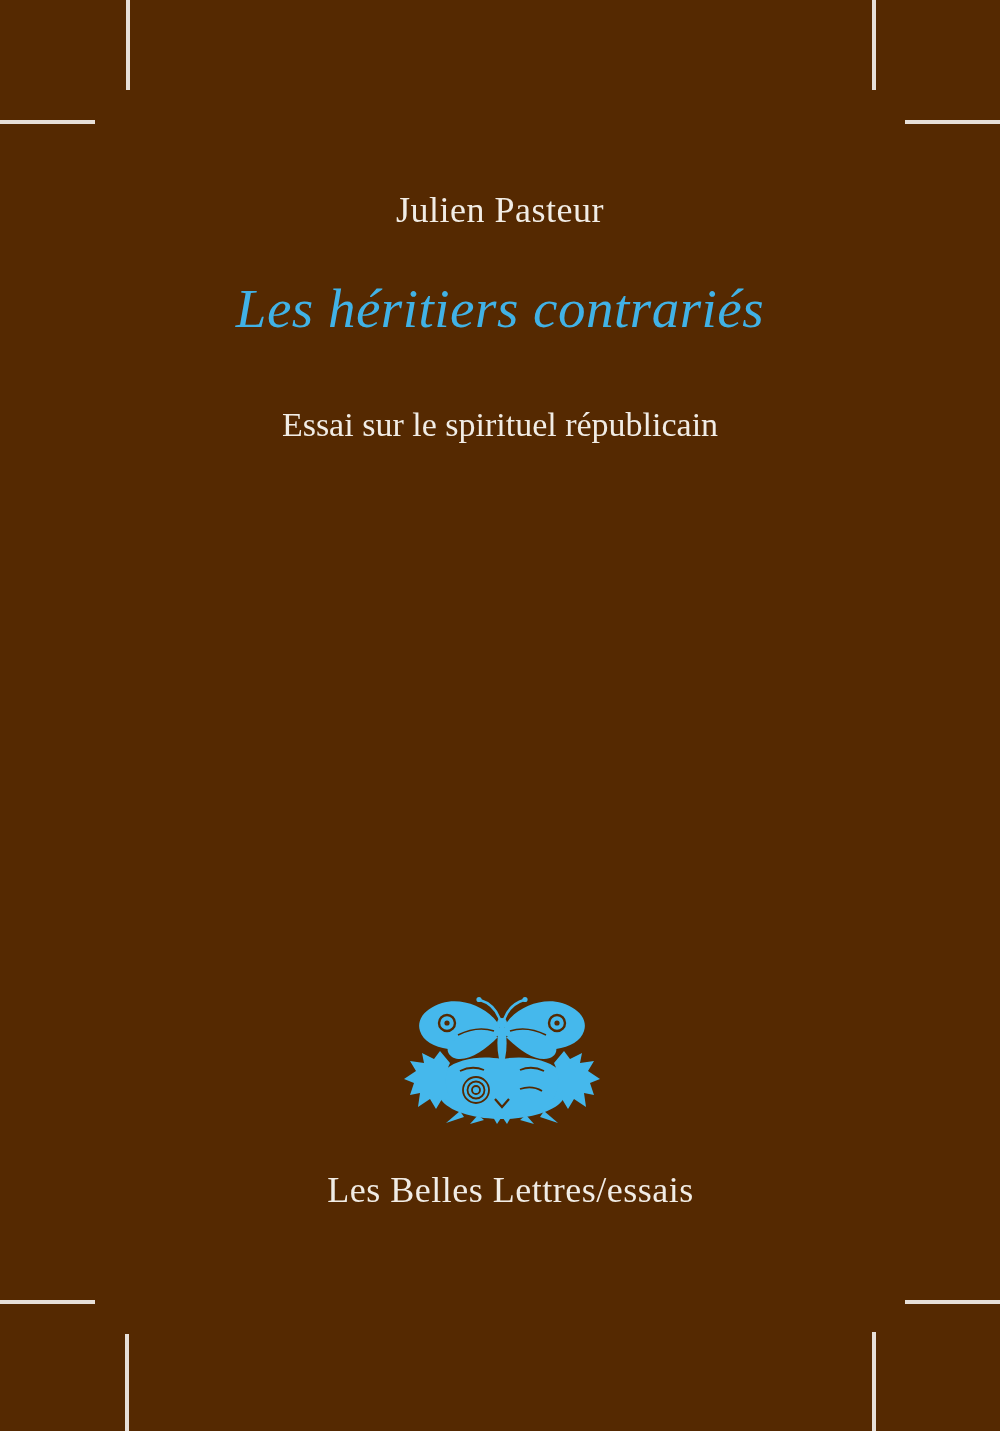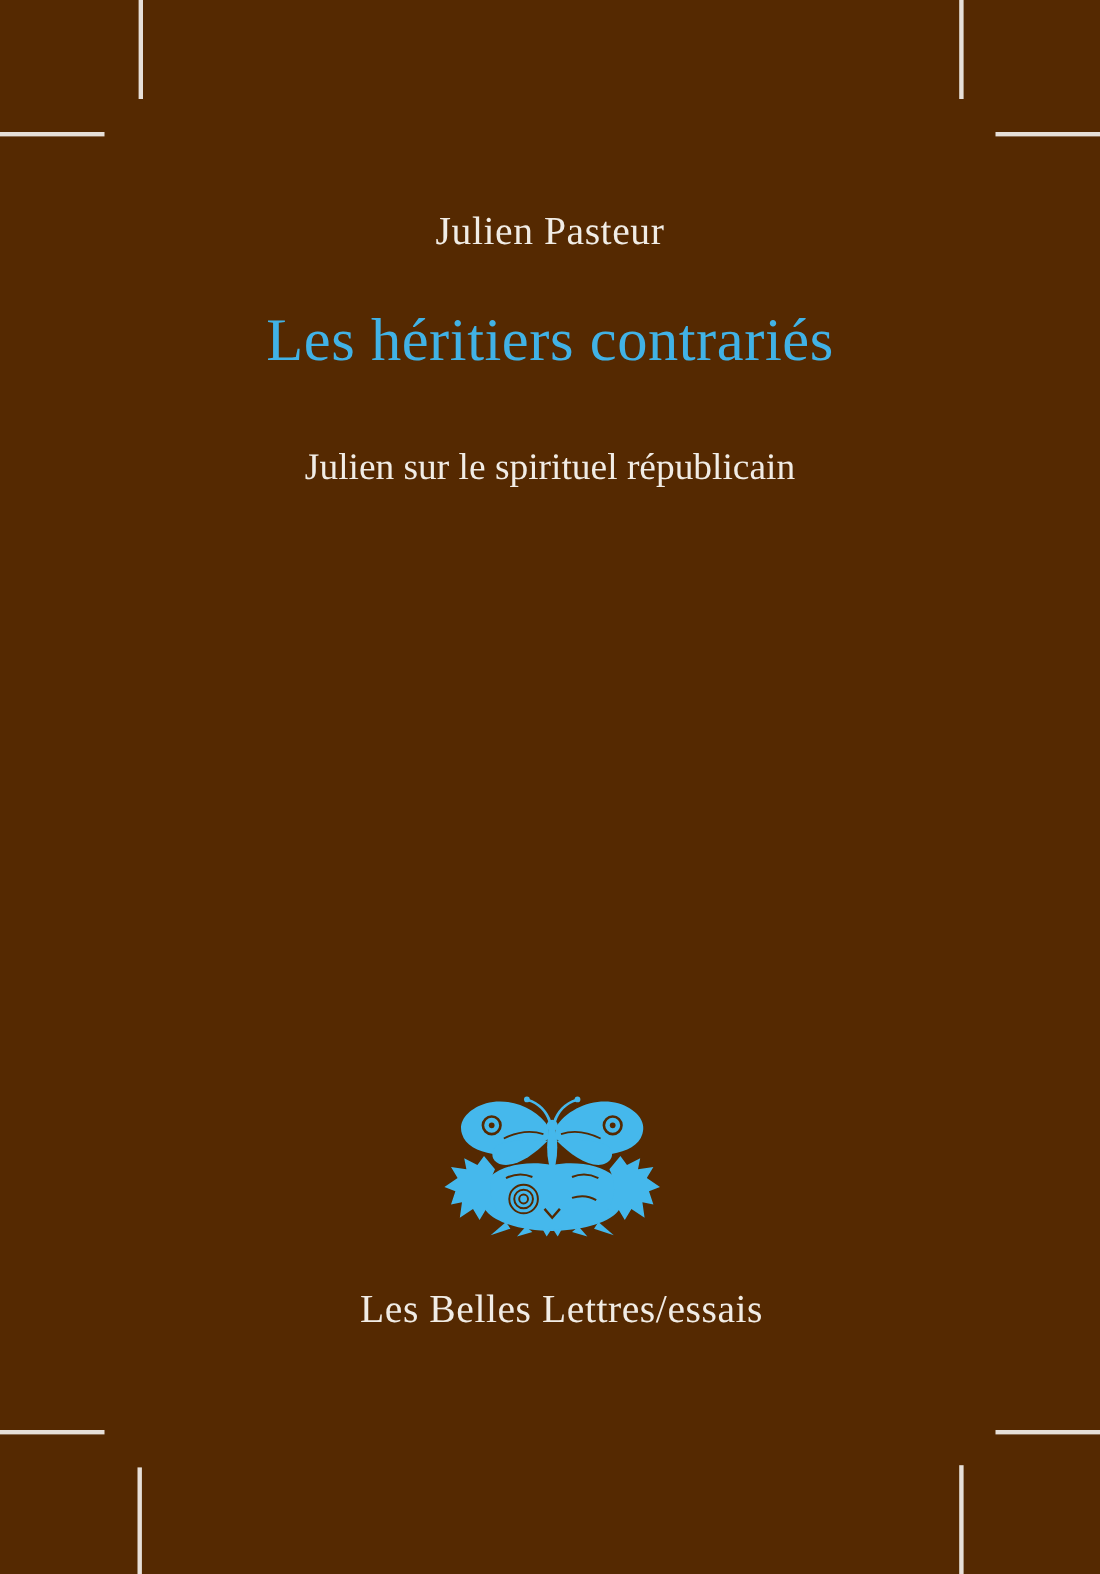--- a/index.html
+++ b/index.html
@@ -20,20 +20,21 @@
     font-size:36px;line-height:1;
     color:#F1ECE5;
     letter-spacing:0.5px;
   }
   .title{
     position:absolute;left:0;right:0;top:281px;
     text-align:center;
     font-size:55px;line-height:1;
     color:#41B2E6;
     letter-spacing:0.5px;
+    font-style:italic;
   }
   .subtitle{
     position:absolute;left:0;right:0;top:401px;
     text-align:center;
     font-size:34px;line-height:47px;
     color:#F1ECE5;
   }
   .subtitle .smallcaps{
     font-size:0.78em;
     letter-spacing:1px;
@@ -68,21 +69,21 @@
   <div class="crop h" style="left:0;top:1300px;"></div>
   <div class="crop v" style="left:125px;top:1334px;height:97px;"></div>
   <div class="crop h" style="left:905px;top:1300px;"></div>
   <div class="crop v" style="left:872px;top:1332px;height:99px;"></div>
 
   <div class="author">Julien Pasteur</div>
 
   <div class="title">Les héritiers contrariés</div>
 
   <div class="subtitle">
-    <div>Julien sur le spirituel républicain</div>
+    <div>Essai sur le spirituel républicain</div>
   </div>
 
   <svg class="emblem" viewBox="0 0 204 132" xmlns="http://www.w3.org/2000/svg">
     <g fill="#45B8EC" stroke="none">
 
       <path d="M100,27 C97,18 90,10 80,7" fill="none" stroke="#45B8EC" stroke-width="2.6" stroke-linecap="round"></path>
       <path d="M104,27 C107,18 114,10 124,7" fill="none" stroke="#45B8EC" stroke-width="2.6" stroke-linecap="round"></path>
       <circle cx="79" cy="6.5" r="2.6"></circle>
         <circle cx="125" cy="6.5" r="2.6"></circle>
 

